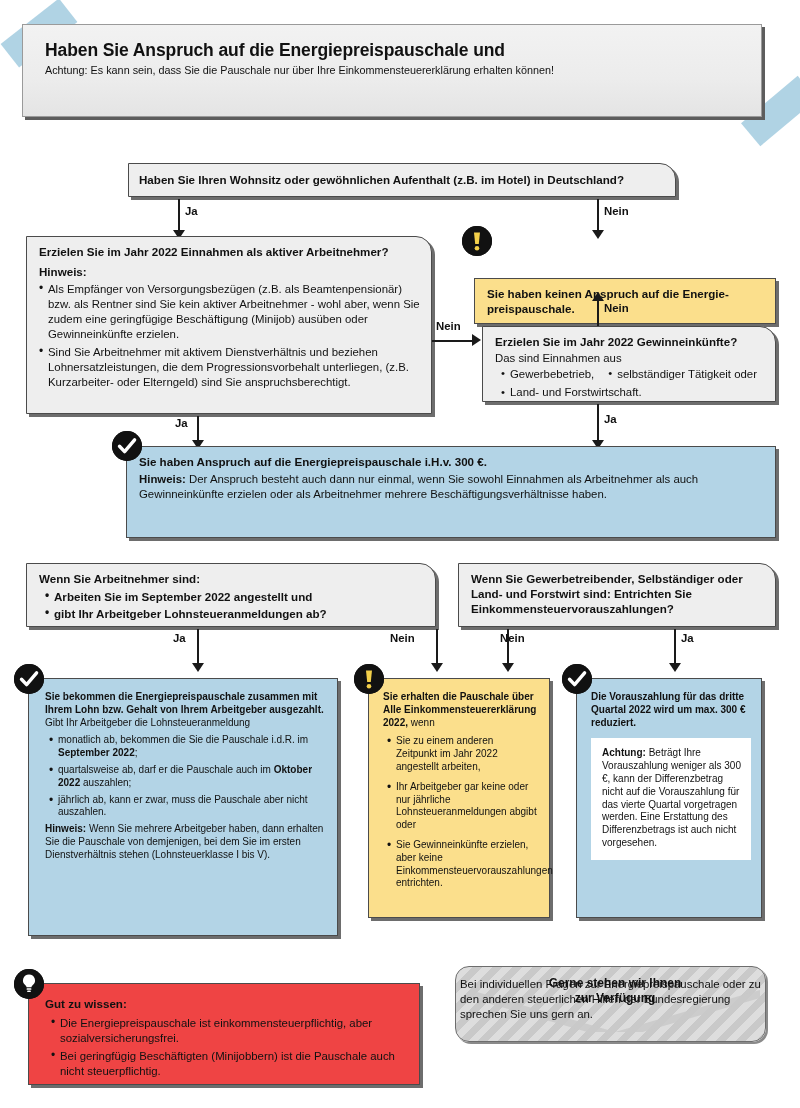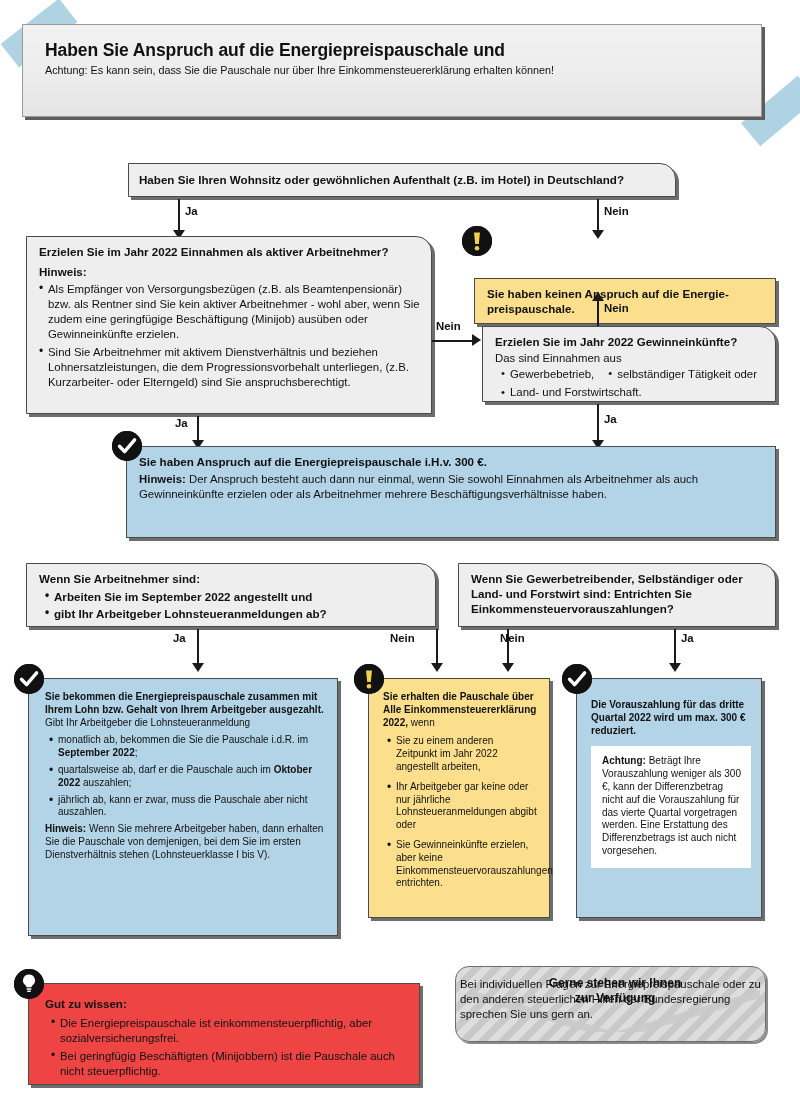--- a/index.html
+++ b/index.html
@@ -290,21 +290,21 @@
       <li>Sie Gewinneinkünfte erzielen, aber keine Einkommensteuervorauszahlungen entrichten.</li>
     </ul>
   </div>
 
   <div class="badge" style="left:562px; top:664px;">
     <svg width="30" height="30" viewBox="0 0 30 30" aria-hidden="true">
       <circle cx="15" cy="15" r="15" fill="#111"></circle>
       <path d="M7.5 15.3 L12.6 20.6 L22.6 8.9" fill="none" stroke="#fff" stroke-width="3.4" stroke-linecap="round" stroke-linejoin="round"></path>
     </svg>
   </div>
-  <div class="box blue" style="left:576px; top:678px; width:186px; height:240px; padding:20px 10px 10px 14px; box-shadow:3px 3px 0 #6d6d6d;">
+  <div class="box blue" style="left:576px; top:678px; width:186px; height:240px; padding:12px 10px 10px 14px; box-shadow:3px 3px 0 #6d6d6d;">
     <div class="sm">
       <b>Die Vorauszahlung für das dritte Quartal 2022 wird um max. 300 € reduziert.</b>
     </div>
     <div class="note-white">
       <div class="sm">
         <b>Achtung:</b><span> Beträgt Ihre Vorauszahlung weniger als 300 €, kann der Differenzbetrag nicht auf die Vorauszahlung für das vierte Quartal vorgetragen werden. Eine Erstattung des Differenzbetrags ist auch nicht vorgesehen.</span>
       </div>
     </div>
   </div>
 

